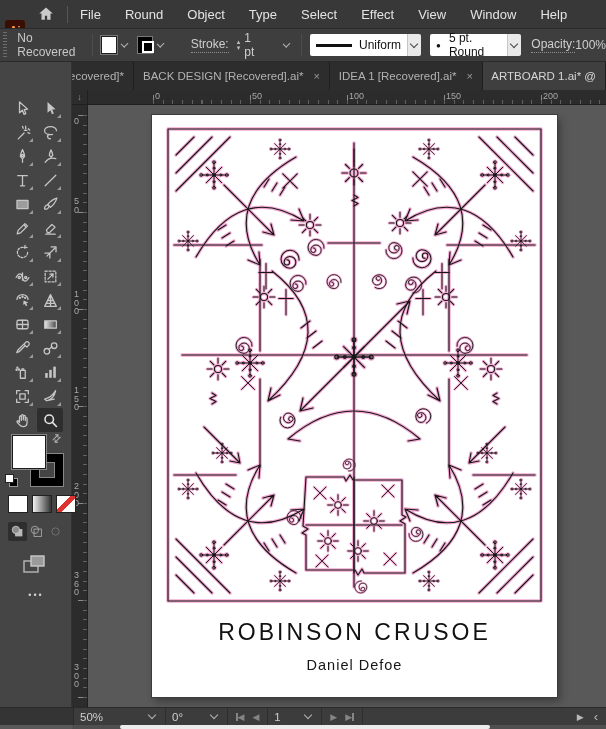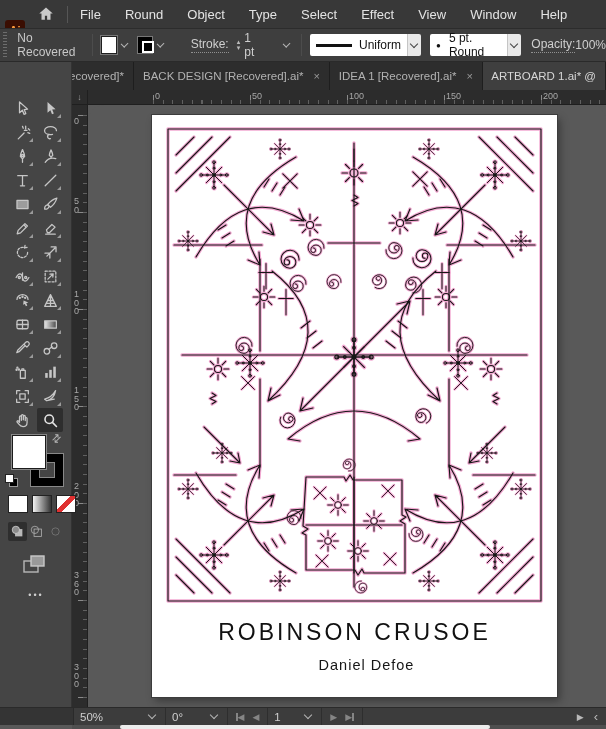--- a/index.html
+++ b/index.html
@@ -107,21 +107,21 @@
             font-size:9px;letter-spacing:2px;}
   
   .canvas{position:absolute;left:88px;top:105px;width:518px;height:685px;background:#595959;overflow:hidden;border-radius:16px;}
   .artboard{position:absolute;left:64px;top:10px;width:405px;height:582px;background:#fff;
             box-shadow:0 0 0 1px #3c3c3c,3px 4px 8px rgba(0,0,0,.35);}
   .art{position:absolute;left:14px;top:12px;width:377px;height:476px;}
   .halo{stroke:#f2a9d2;stroke-width:3.4;fill:none;stroke-linecap:round;stroke-linejoin:round;}
   .ink{stroke:#161616;stroke-width:1.15;fill:none;stroke-linecap:round;stroke-linejoin:round;}
   .book-title{position:absolute;left:0;top:504px;width:100%;text-align:center;color:#111;
             font-size:23px;letter-spacing:3px;}
-  .book-author{position:absolute;left:12px;top:542px;width:100%;text-align:center;color:#161616;
+  .book-author{position:absolute;left:0;top:542px;width:100%;text-align:center;color:#161616;
             font-size:14.5px;letter-spacing:1px;}
   
   .statusbar{position:absolute;left:0;top:707px;width:606px;height:18px;background:#3c3c3c;
              border-top:1px solid #2a2a2a;display:flex;align-items:center;font-size:11.5px;
              color:#cfcfcf;z-index:4;}
   .sb-left-pad{width:74px;height:100%;background:#343434;flex:none;border-right:1px solid #2a2a2a;}
   .sfield{display:flex;align-items:center;height:100%;border-right:1px solid #2e2e2e;padding:0 6px;}
   .sfield .chev{margin-left:auto;}
   .navs{display:flex;align-items:center;gap:8px;padding:0 8px;height:100%;color:#858585;
         font-size:9px;border-right:1px solid #2e2e2e;}

